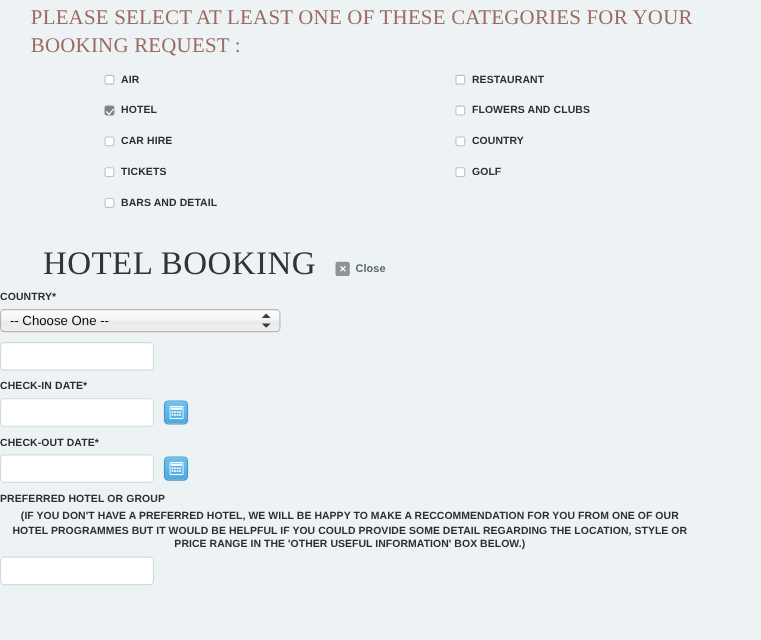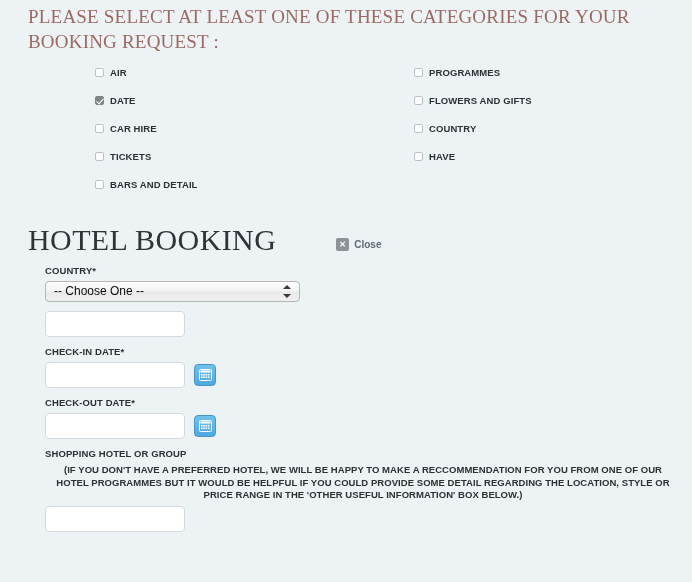--- a/index.html
+++ b/index.html
@@ -86,23 +86,22 @@
   
   .form-panel {
     position: absolute;
     left: 0;
     top: 212px;
     width: 692px;
   }
   .form-title-row {
     display: flex;
     align-items: flex-end;
-    padding-left: 28px;
+    padding-left: 39px;
     height: 44px;
-    gap: 42px;
   }
   .form-title {
     font-family: "Liberation Serif", serif;
     font-size: 30px;
     color: #2f3437;
     letter-spacing: 0.4px;
     line-height: 32px;
   }
   .close-group {
     display: flex;
@@ -126,23 +125,21 @@
   }
   .close-text {
     margin-left: 5px;
     font-size: 10px;
     font-weight: bold;
     color: #5d6a73;
   }
 
   
   .field {
-    padding-left: 29px;
     margin-top: 9px;
-    margin-left: 16px;
   }
   .field-label {
     font-size: 9.5px;
     font-weight: bold;
     color: #2b3033;
     letter-spacing: 0.1px;
     margin-bottom: 4px;
     line-height: 12px;
   }
   .field-note {
@@ -233,52 +230,52 @@
 
 <div class="categories">
 
   <div class="cat-col left">
     <div class="cat-row">
       <span class="cbx"></span>
       <span class="cat-label">AIR</span>
     </div>
     <div class="cat-row">
       <span class="cbx checked"></span>
-      <span class="cat-label">DATE</span>
+      <span class="cat-label">HOTEL</span>
     </div>
     <div class="cat-row">
       <span class="cbx"></span>
       <span class="cat-label">CAR HIRE</span>
     </div>
     <div class="cat-row">
       <span class="cbx"></span>
       <span class="cat-label">TICKETS</span>
     </div>
     <div class="cat-row">
       <span class="cbx"></span>
       <span class="cat-label">BARS AND DETAIL</span>
     </div>
   </div>
 
   <div class="cat-col right">
     <div class="cat-row">
       <span class="cbx"></span>
-      <span class="cat-label">PROGRAMMES</span>
-    </div>
-    <div class="cat-row">
-      <span class="cbx"></span>
-      <span class="cat-label">FLOWERS AND GIFTS</span>
+      <span class="cat-label">RESTAURANT</span>
+    </div>
+    <div class="cat-row">
+      <span class="cbx"></span>
+      <span class="cat-label">FLOWERS AND CLUBS</span>
     </div>
     <div class="cat-row">
       <span class="cbx"></span>
       <span class="cat-label">COUNTRY</span>
     </div>
     <div class="cat-row">
       <span class="cbx"></span>
-      <span class="cat-label">HAVE</span>
+      <span class="cat-label">GOLF</span>
     </div>
   </div>
 </div>
 
 <div class="form-panel">
 
   <div class="form-title-row">
     <div class="form-title">HOTEL BOOKING</div>
     <div class="close-group">
       <span class="close-x">✕</span>
@@ -337,20 +334,20 @@
           <rect x="2" y="7.5" width="1.6" height="1.5" fill="#ffffff"></rect>
           <rect x="4.3" y="7.5" width="1.6" height="1.5" fill="#ffffff"></rect>
           <rect x="6.6" y="7.5" width="1.6" height="1.5" fill="#ffffff"></rect>
           <rect x="8.9" y="7.5" width="1.6" height="1.5" fill="#ffffff"></rect>
         </svg>
       </span>
     </div>
   </div>
 
   <div class="field">
-    <div class="field-label">SHOPPING HOTEL OR GROUP</div>
+    <div class="field-label">PREFERRED HOTEL OR GROUP</div>
     <div class="field-note">(IF YOU DON'T HAVE A PREFERRED HOTEL, WE WILL BE HAPPY TO MAKE A RECCOMMENDATION FOR YOU FROM ONE OF OUR
 HOTEL PROGRAMMES BUT IT WOULD BE HELPFUL IF YOU COULD PROVIDE SOME DETAIL REGARDING THE LOCATION, STYLE OR
 PRICE RANGE IN THE 'OTHER USEFUL INFORMATION' BOX BELOW.)</div>
     <input class="text-input" type="text" value="" style="">
   </div>
 
 </div>
 
 </body></html>

